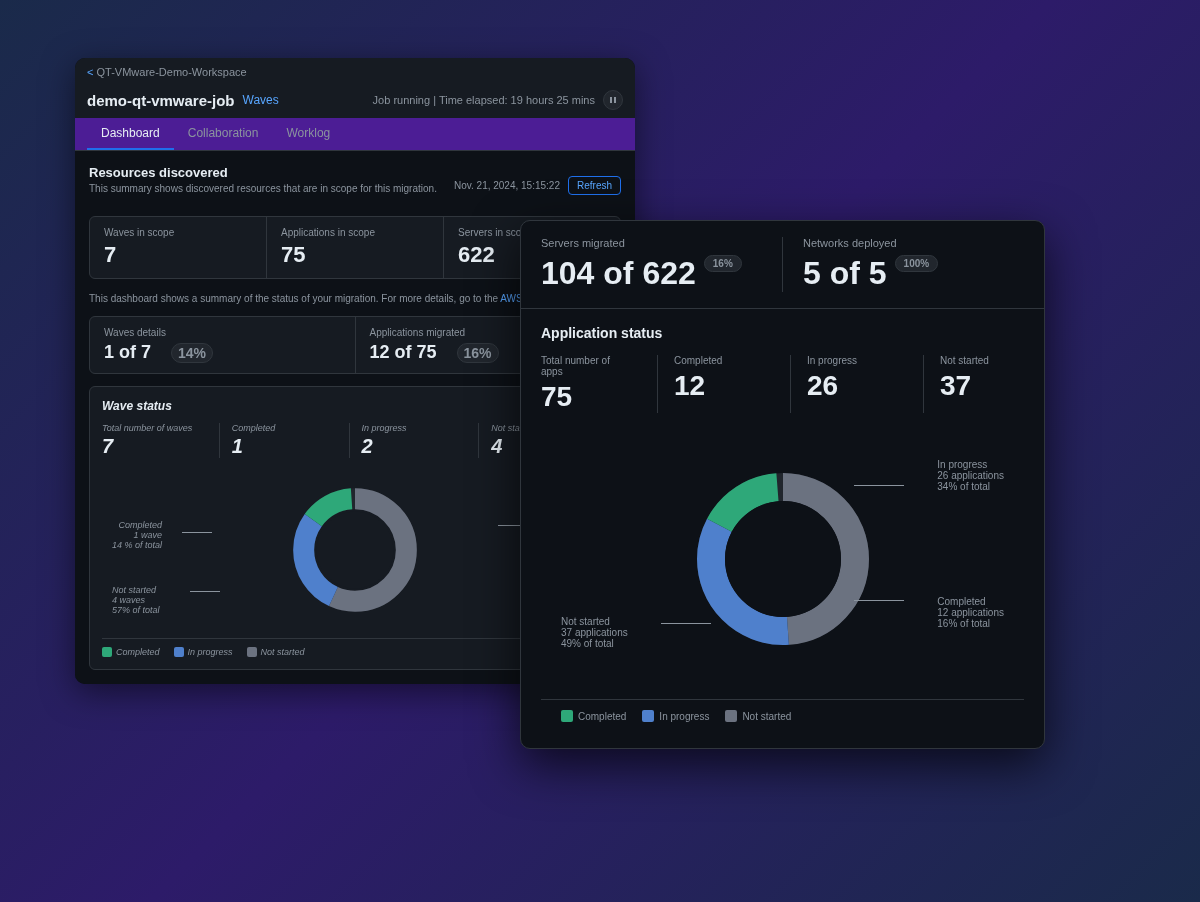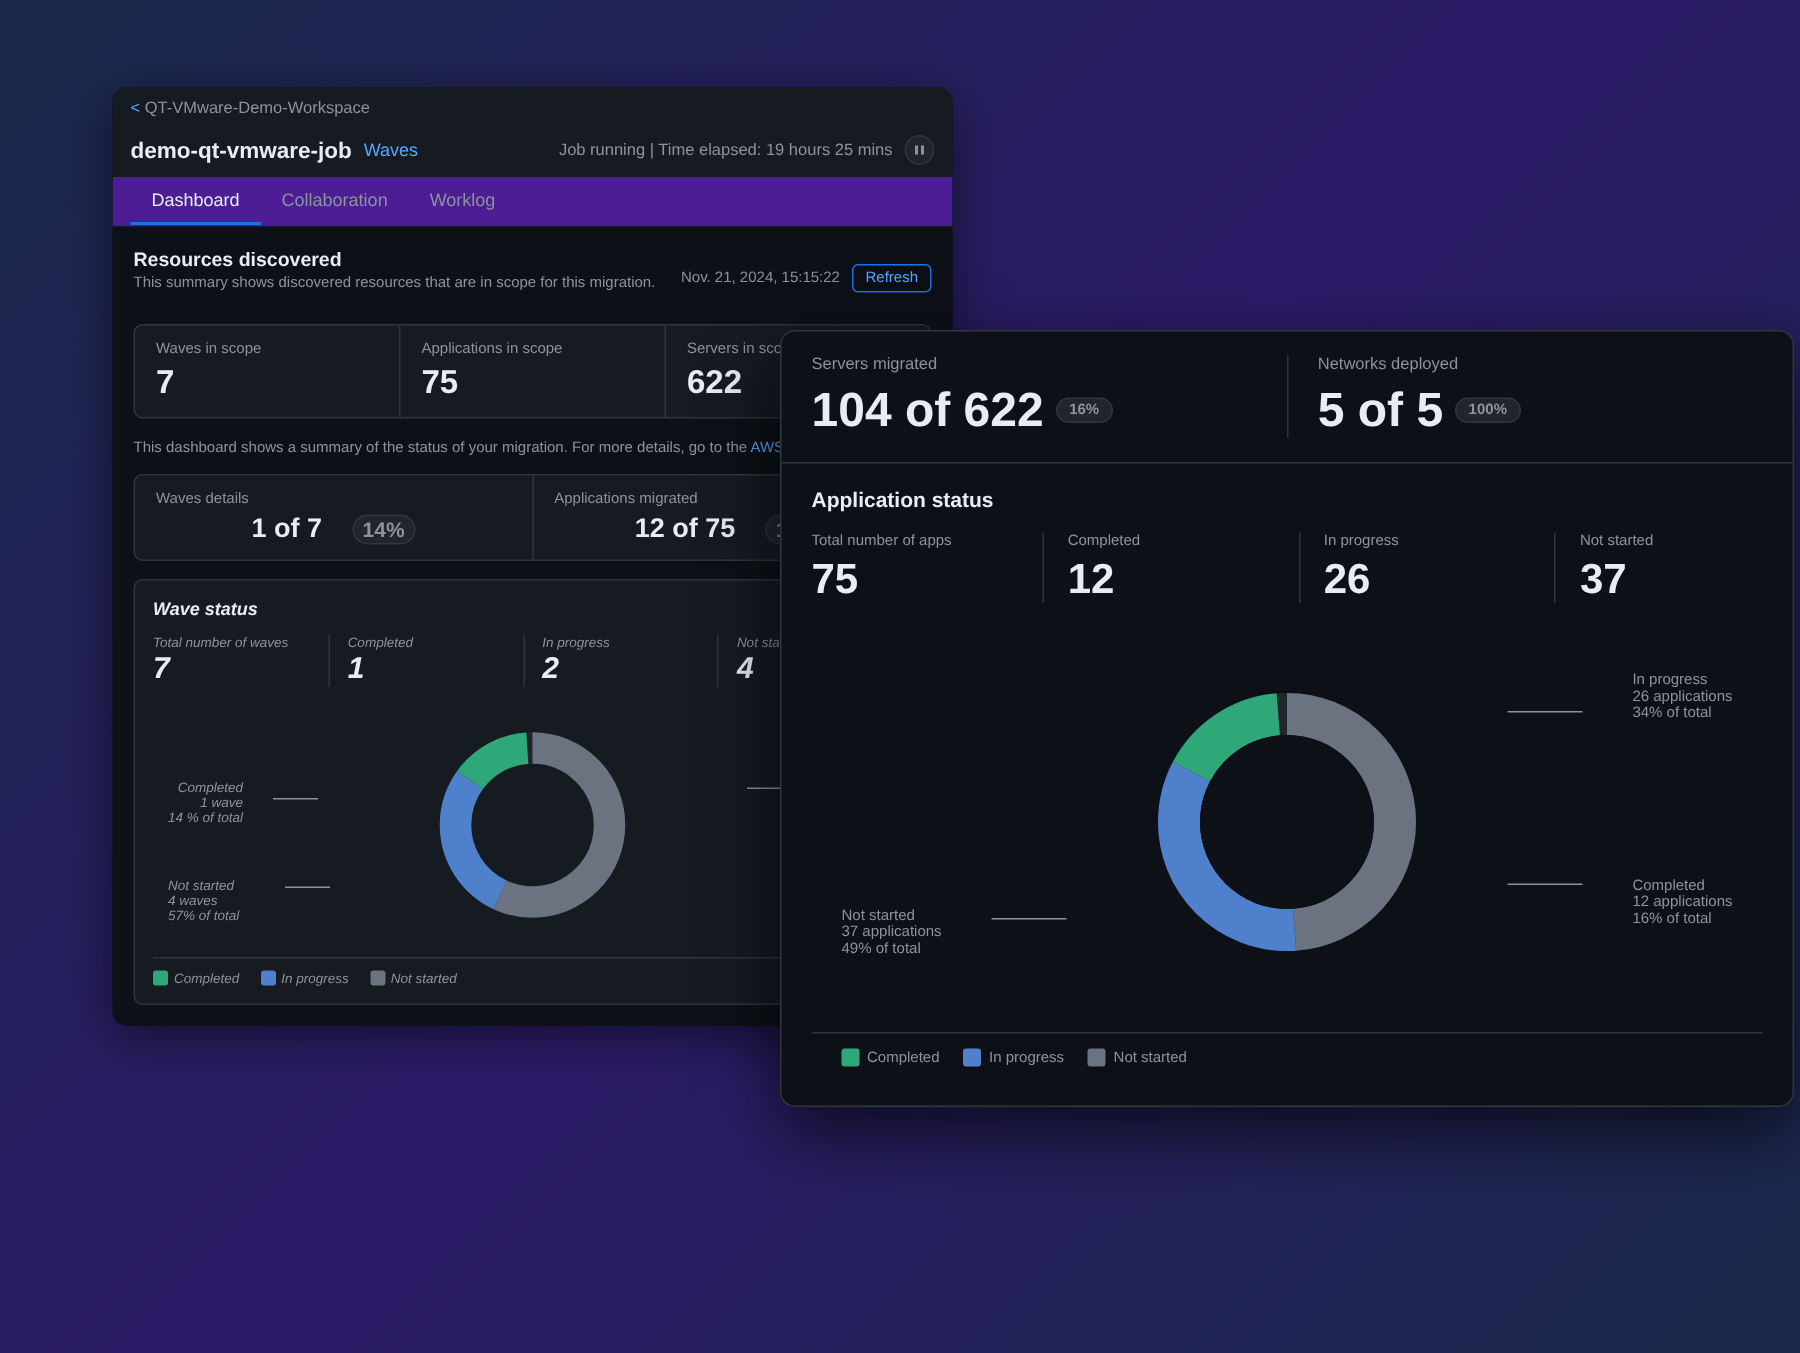--- a/index.html
+++ b/index.html
@@ -188,21 +188,20 @@
       color: #8b949e;
       margin-bottom: 4px;
     }
     .status-metric-value {
       font-size: 18px;
       font-weight: 700;
       color: #e6edf3;
       display: flex;
       align-items: center;
       gap: 20px;
-      justify-content: center;
     }
     .badge {
       font-size: 14px;
       background: #21262d;
       color: #8b949e;
       border: 1px solid #30363d;
       border-radius: 10px;
       padding: 1px 6px;
     }
 
@@ -319,21 +318,21 @@
       width: 10px;
       height: 10px;
       border-radius: 2px;
     }
 
     
     .window-front {
       position: absolute;
       top: 220px;
       left: 520px;
-      width: 676px;
+      width: 525px;
       background: #0d1117;
       border-radius: 10px;
       overflow: hidden;
       box-shadow: 0 16px 48px rgba(0,0,0,0.7);
       border: 1px solid #30363d;
     }
 
     .front-servers-row {
       display: flex;
       border-bottom: 1px solid #30363d;
@@ -354,21 +353,21 @@
       font-size: 11px;
       color: #8b949e;
       margin-bottom: 6px;
       font-weight: 500;
     }
     .front-section-value {
       font-size: 32px;
       font-weight: 700;
       color: #e6edf3;
       display: flex;
-      align-items: center;
+      align-items: flex-start;
       gap: 8px;
     }
     .front-badge {
       font-size: 10px;
       background: #21262d;
       color: #8b949e;
       border: 1px solid #30363d;
       border-radius: 10px;
       padding: 2px 8px;
     }

